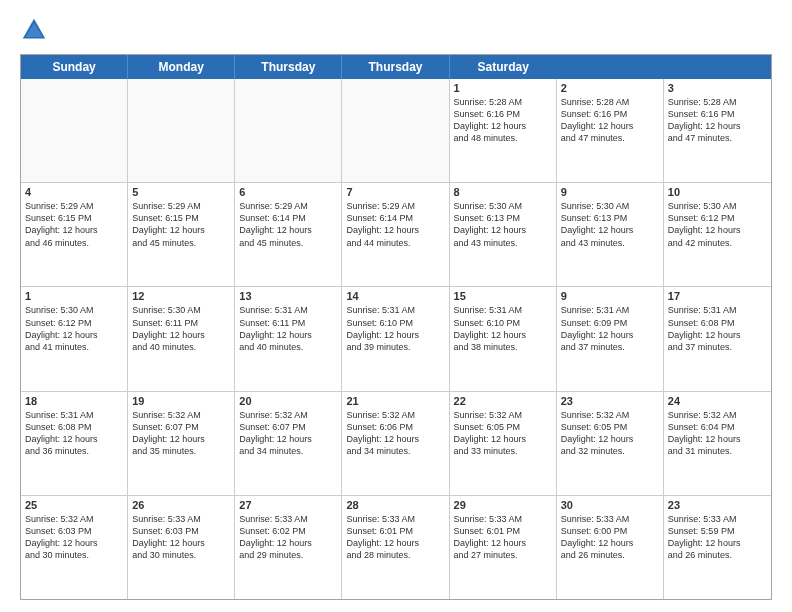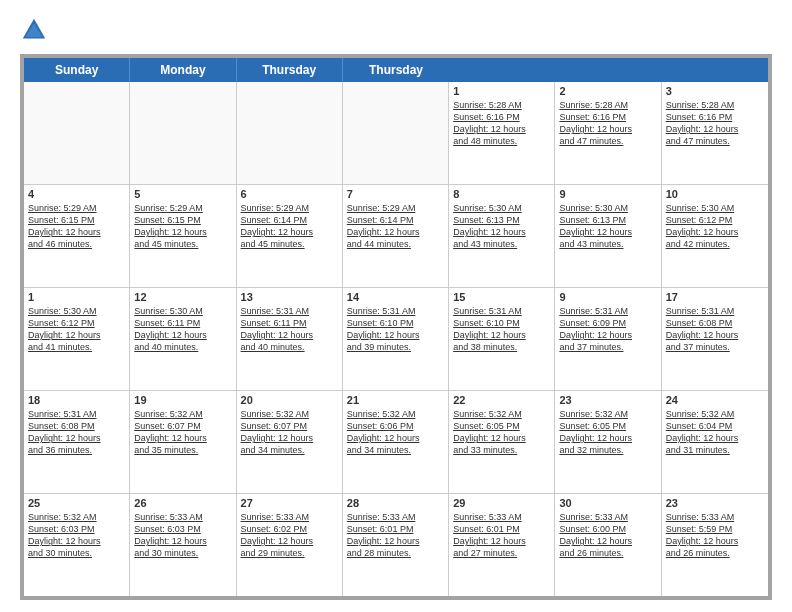--- a/index.html
+++ b/index.html
@@ -57,21 +57,21 @@
       line-height: 1.1;
     }
     .sub-title {
       font-size: 16px;
       color: #444;
     }
     .calendar {
       flex: 1;
       display: flex;
       flex-direction: column;
-      border: 4px solid #a3a3a3;
+      border: 1px solid #a3a3a3;
     }
     .cal-header {
       display: grid;
       grid-template-columns: repeat(7, 1fr);
       background: #2a6db5;
     }
     .cal-header-cell {
       color: #fff;
       font-size: 12px;
       font-weight: bold;
@@ -106,21 +106,20 @@
     .day-num {
       font-size: 11px;
       font-weight: bold;
       margin-bottom: 2px;
       display: block;
     }
     .cell-text {
       font-size: 9px;
       line-height: 1.35;
       color: #333;
-      text-decoration: underline;
     }
   </style>
 </head>
 <body>
 
 <div class="page">
   <div class="header">
     <div class="logo">
       <svg class="logo-icon" viewBox="0 0 40 40">
         <polygon points="20,4 36,32 4,32" fill="#2a6db5"></polygon>
@@ -136,20 +135,21 @@
       <div class="sub-title"></div>
     </div>
   </div>
 
   <div class="calendar">
     <div class="cal-header" id="cal-header-row">
         <div class="cal-header-cell">Sunday</div>
         <div class="cal-header-cell">Monday</div>
         <div class="cal-header-cell">Thursday</div>
         <div class="cal-header-cell">Thursday</div>
+        <div class="cal-header-cell">Saturday</div>
       </div>
     <div class="cal-body" id="cal-body">
         <div class="cal-row">
           <div class="cal-cell empty"></div>
           <div class="cal-cell empty"></div>
           <div class="cal-cell empty"></div>
           <div class="cal-cell empty"></div>
           <div class="cal-cell">
             <span class="day-num">1</span>
             <div class="cell-text" style="white-space: pre-line;">Sunrise: 5:28 AM

